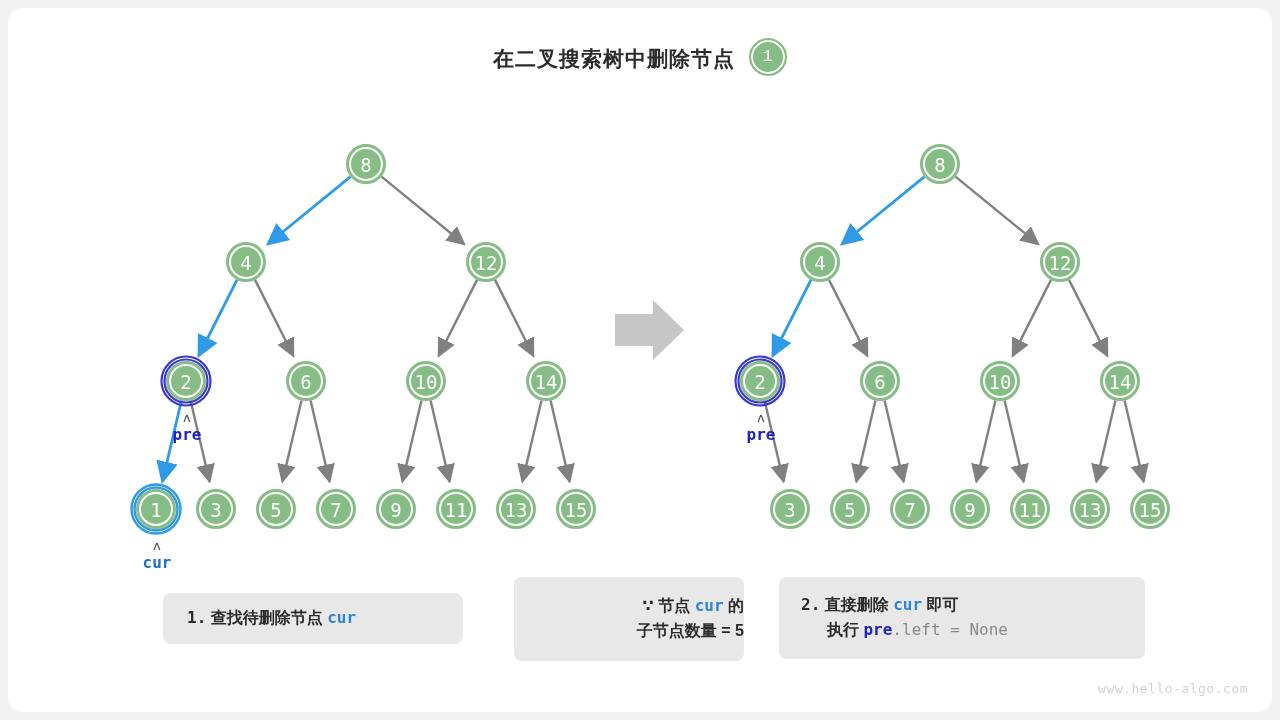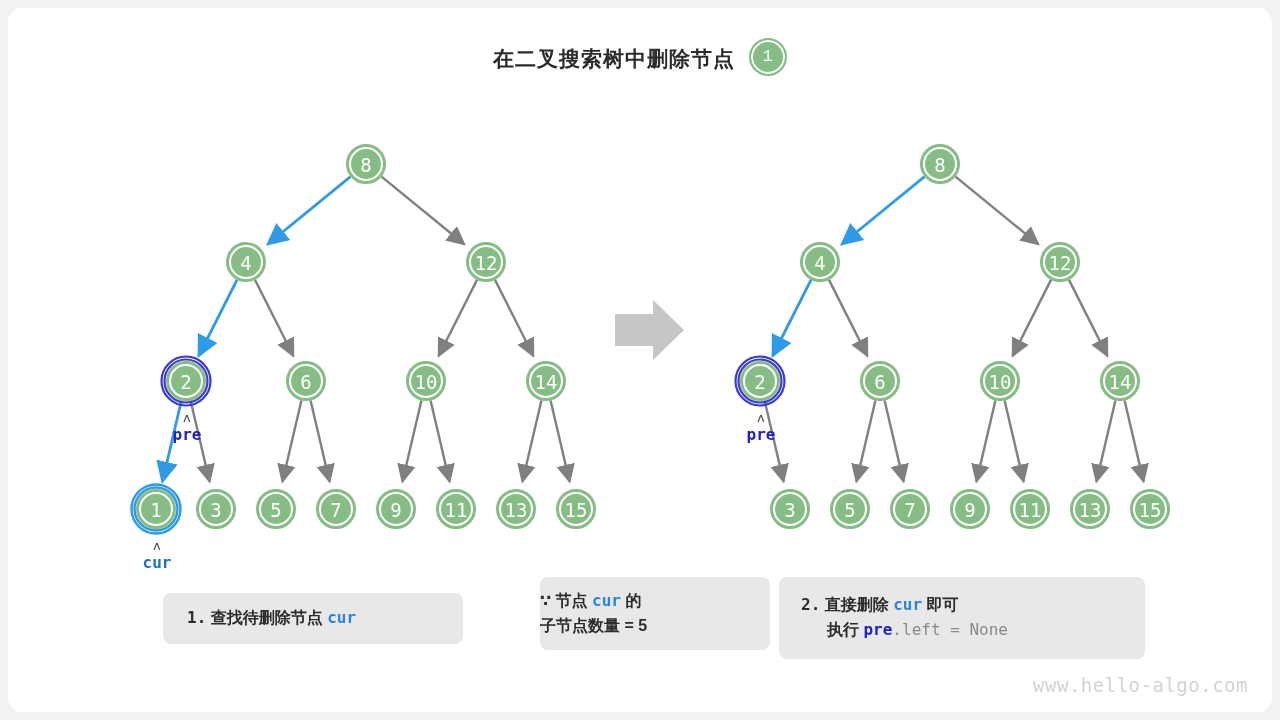--- a/index.html
+++ b/index.html
@@ -63,26 +63,26 @@
     display:flex;flex-direction:column;justify-content:center;
     box-sizing:border-box;
   }
   .caption .line{white-space:nowrap;line-height:1.55;}
   .mono{font-family:"DejaVu Sans Mono","Liberation Mono",monospace;}
   .c-cur{color:#2e84d8;font-weight:bold;}
   .c-pre{color:#2020c8;font-weight:bold;}
   .c-gray{color:#8a8a8a;font-weight:normal;text-align:center;}
 
   #cap1{left:155px;top:585px;width:300px;height:51px;padding-left:24px;}
-  #cap2{left:506px;top:569px;width:230px;height:73px;text-align:center;align-items:flex-start;margin-left:26px;}
+  #cap2{left:506px;top:569px;width:230px;height:84px;text-align:center;align-items:flex-end;}
   #cap3{left:771px;top:569px;width:366px;height:82px;padding-left:22px;}
 
   #watermark{
     position:absolute;right:24px;bottom:16px;
-    color:#d2d2d2;font-size:19px;
+    color:#d2d2d2;font-size:13px;
     font-family:"DejaVu Sans Mono","Liberation Mono",monospace;
     letter-spacing:0.5px;
   }
 </style>
 </head>
 <body>
 
 <div id="page">
 
   <div id="title">

